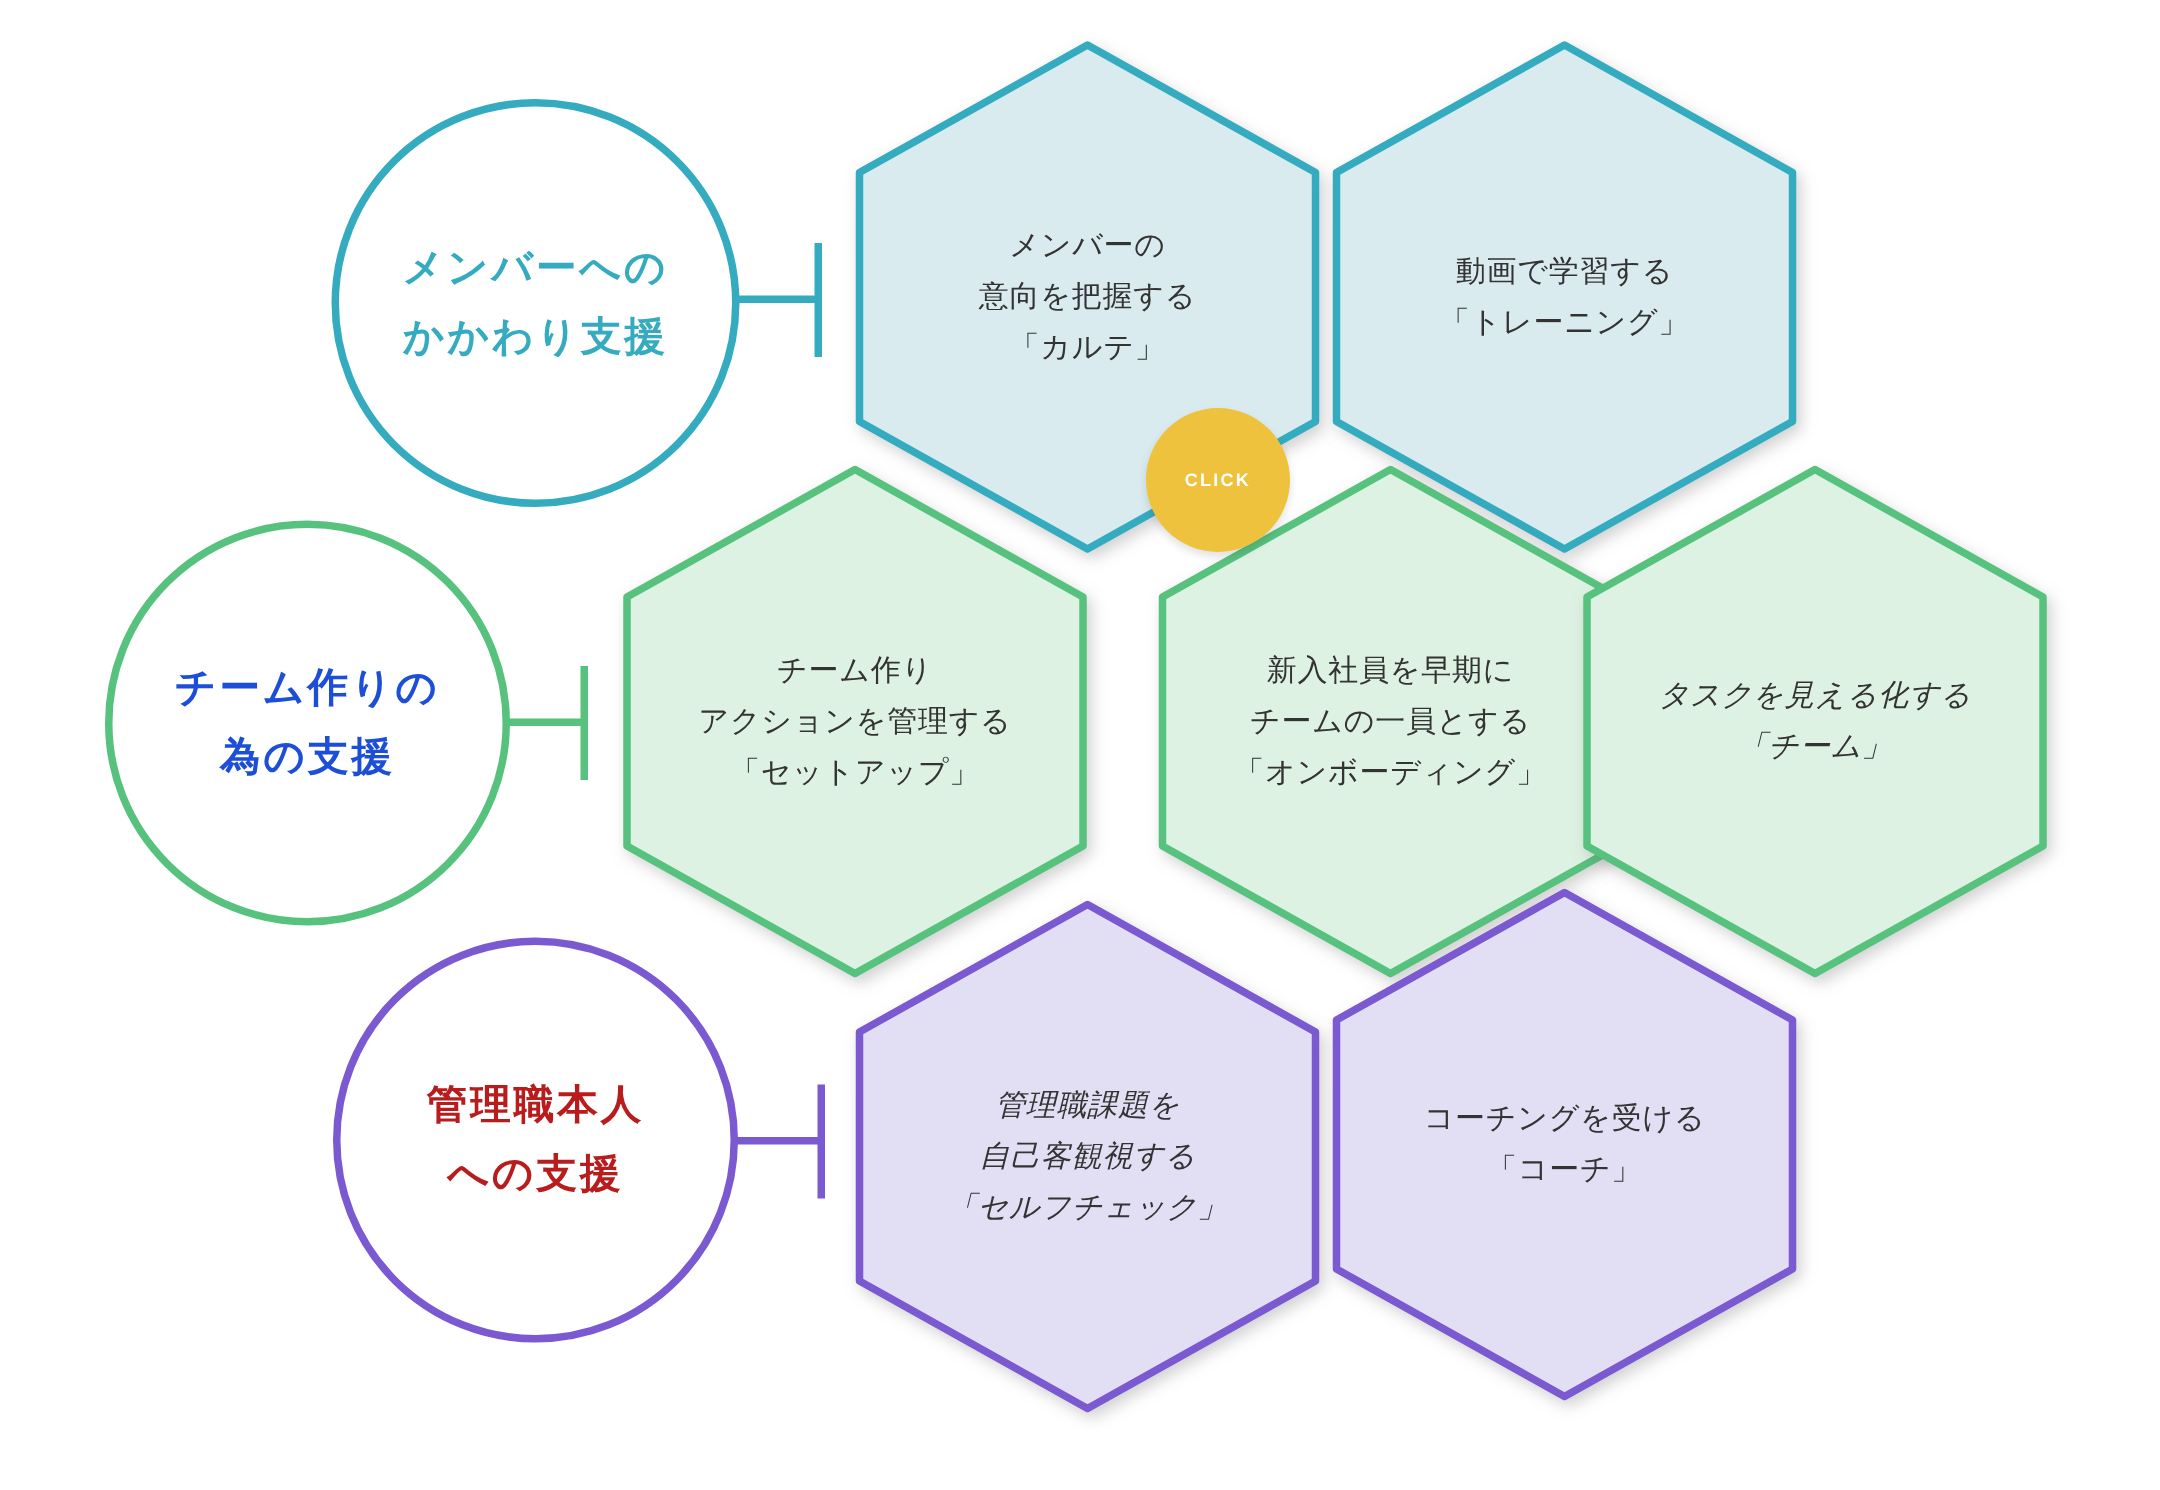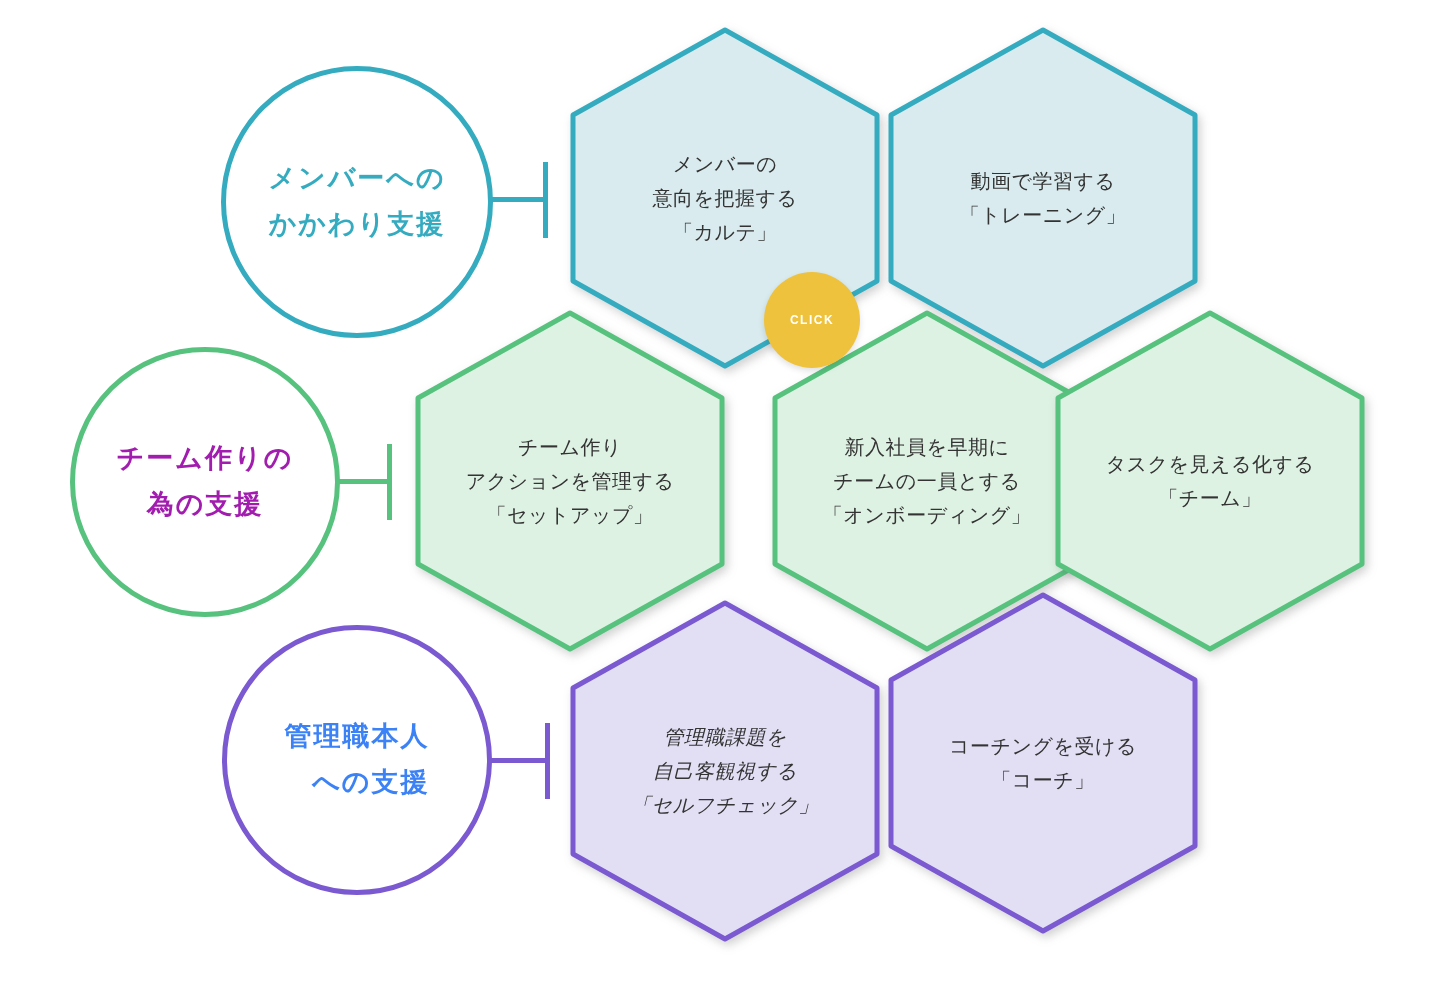--- a/index.html
+++ b/index.html
@@ -54,21 +54,21 @@
     font-size: 20px;
     line-height: 1.7;
     letter-spacing: 0.5px;
     color: #333333;
     padding: 0 18px;
   }
   .hex-karte      { left: 570px;  top: 27px; }
   .hex-training   { left: 888px;  top: 27px; }
   .hex-setup      { left: 415px;  top: 310px; }
   .hex-onboarding { left: 735px;  top: 310px; margin-left: 37px; }
-  .hex-team       { left: 1055px; top: 310px; }
+  .hex-team       { left: 1055px; top: 310px; font-style: italic; }
   .hex-selfcheck  { left: 570px;  top: 600px; font-style: italic; }
   .hex-coach      { left: 888px;  top: 592px; }
 
   
   .click-badge {
     position: absolute;
     left: 764px; top: 272px;
     width: 96px; height: 96px;
     border-radius: 50%;
     display: flex; align-items: center; justify-content: center;
@@ -87,28 +87,28 @@
 <div class="canvas">
 
   <div class="circle circle-member" style="border-color: rgb(53, 171, 192);">
     <div class="circle-label" style="color: rgb(53, 171, 192);">メンバーへの
 かかわり支援</div>
   </div>
   <div class="conn-h conn-member-h" style="background-color: rgb(53, 171, 192);"></div>
   <div class="conn-v conn-member-v" style="background-color: rgb(53, 171, 192);"></div>
 
   <div class="circle circle-team" style="border-color: rgb(87, 194, 126);">
-    <div class="circle-label" style="color: #a21caf;">チーム作りの
+    <div class="circle-label" style="color: #1d4ed8;">チーム作りの
 為の支援</div>
   </div>
   <div class="conn-h conn-team-h" style="background-color: rgb(87, 194, 126);"></div>
   <div class="conn-v conn-team-v" style="background-color: rgb(87, 194, 126);"></div>
 
   <div class="circle circle-manager" style="border-color: rgb(122, 89, 209);">
-    <div class="circle-label" style="color: #3b82f6; text-align: right;">管理職本人
+    <div class="circle-label" style="color: #b91c1c;">管理職本人
 への支援</div>
   </div>
   <div class="conn-h conn-manager-h" style="background-color: rgb(122, 89, 209);"></div>
   <div class="conn-v conn-manager-v" style="background-color: rgb(122, 89, 209);"></div>
 
   <div class="hex hex-karte">
     <svg viewBox="0 0 310 342">
       <polygon points="155,3 307,88 307,254 155,339 3,254 3,88" stroke-width="5" stroke-linejoin="round" style="fill: rgb(217, 235, 238); stroke: rgb(53, 171, 192);"></polygon>
     </svg>
     <div class="hex-text">メンバーの

